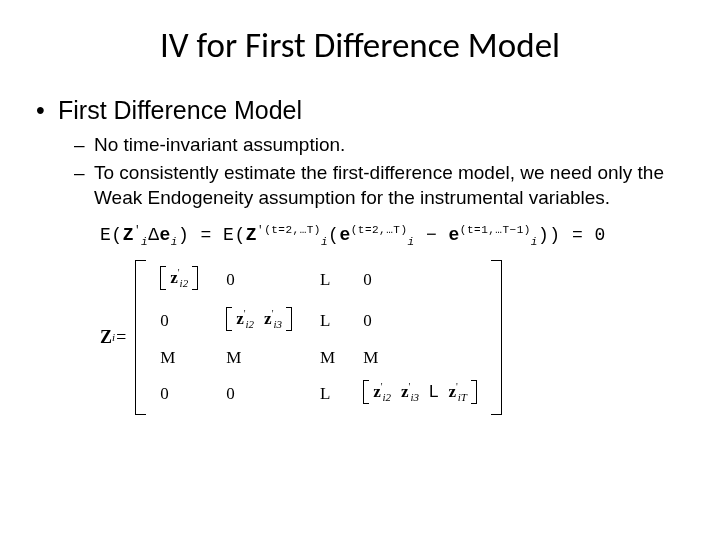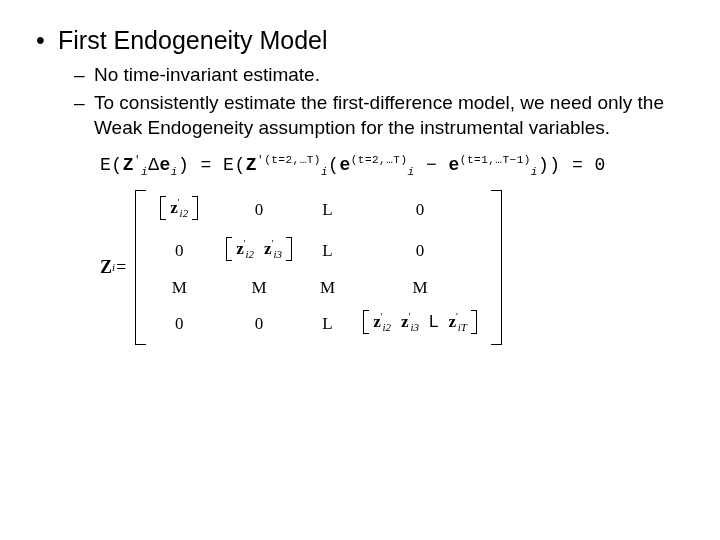--- a/index.html
+++ b/index.html
@@ -70,21 +70,21 @@
     border-top: 1.5px solid #000;
     border-bottom: 1.5px solid #000;
   }
   .bracket.left  { border-left: 1.5px solid #000; }
   .bracket.right { border-right: 1.5px solid #000; }
   table.mx {
     border-collapse: collapse;
   }
   table.mx td {
     padding: 6px 14px;
-    text-align: center;
+    text-align: left;
     font-family: "Times New Roman", Times, serif;
     font-size: 17px;
     vertical-align: middle;
     white-space: nowrap;
   }
   .sm-bracket {
     display: inline-flex;
     align-items: stretch;
   }
   .sm-bracket .sb {
@@ -107,29 +107,30 @@
   }
   .zv .pr { font-size: 10px; vertical-align: super; font-weight: normal; }
   .zv .ix { font-size: 11px; vertical-align: sub; font-style: italic; font-weight: normal; }
   .sans { font-family: Arial, Helvetica, sans-serif; font-style: normal; }
 </style>
 </head>
 <body>
 
 <div class="slide">
 
+  <div class="title">IV for First Difference Model</div>
 
   <div class="lvl1">
     <span class="b">•</span>
-    <span>First Endogeneity Model</span>
+    <span>First Difference Model</span>
   </div>
 
   <div class="lvl2">
     <span class="b">–</span>
-    <span>No time-invariant estimate.</span>
+    <span>No time-invariant assumption.</span>
   </div>
 
   <div class="lvl2">
     <span class="b">–</span>
     <span>To consistently estimate the first-difference model, we need only the Weak Endogeneity assumption for the instrumental variables.</span>
   </div>
 
   <div class="math-area">
 
     <div class="eqn">

